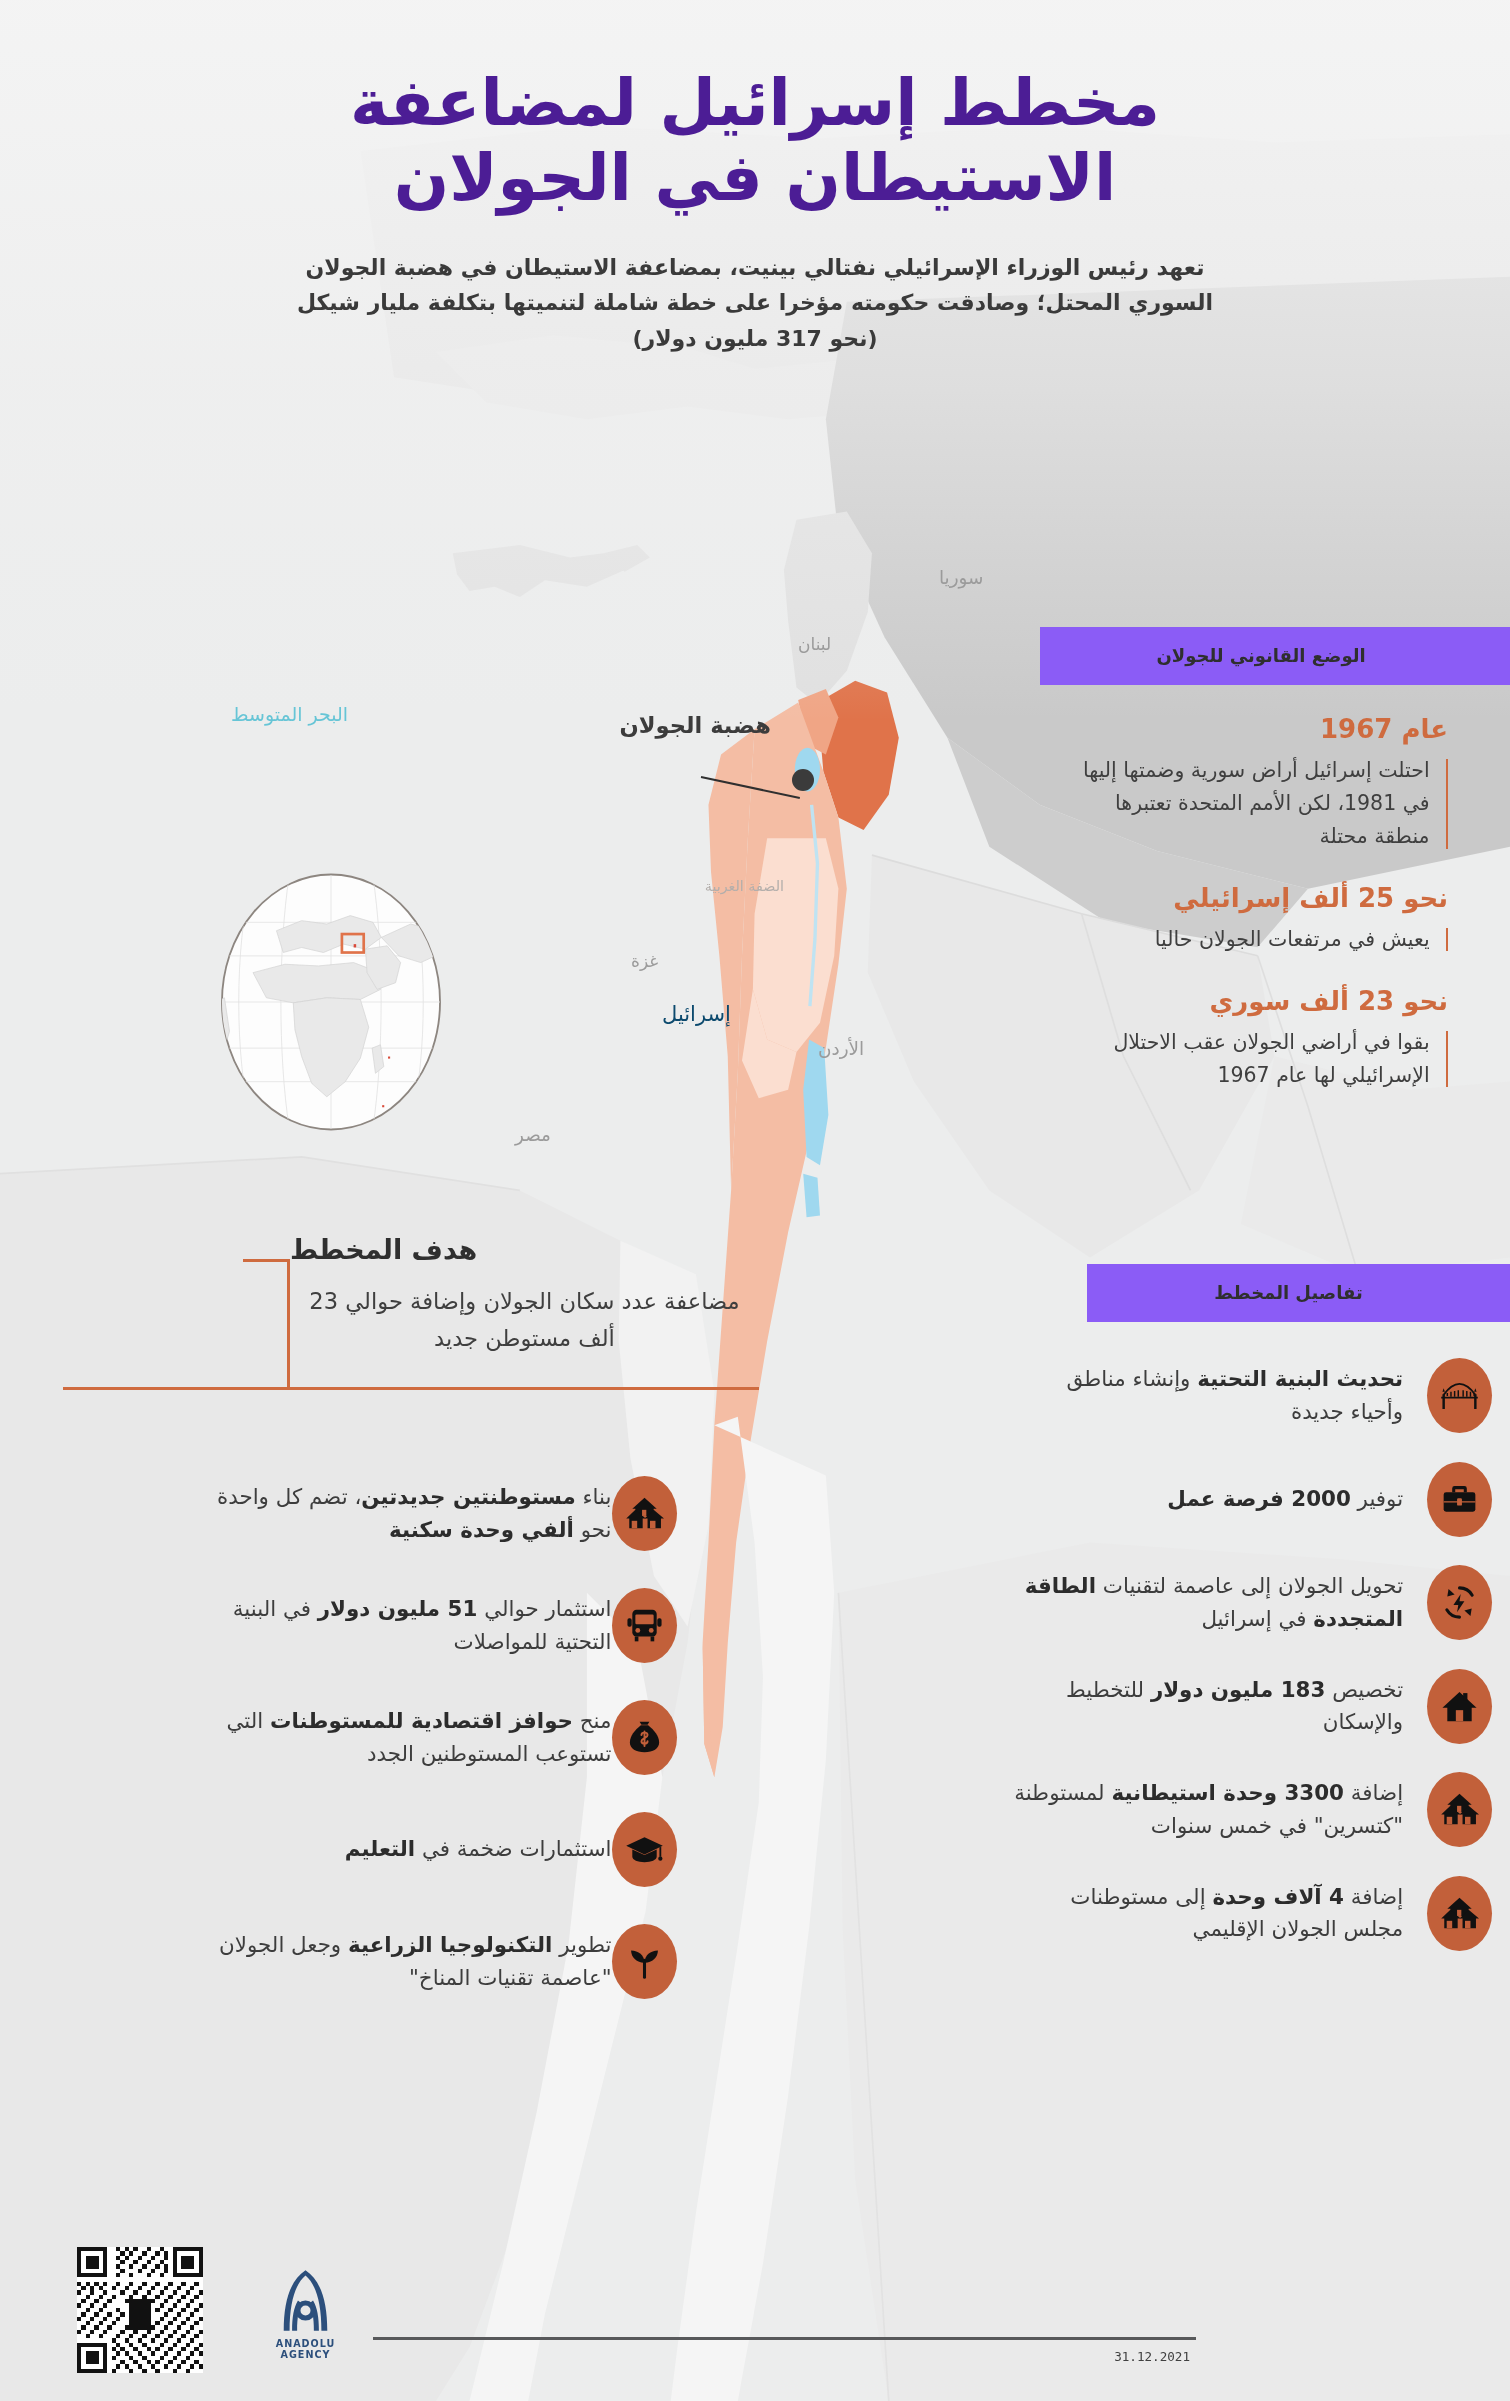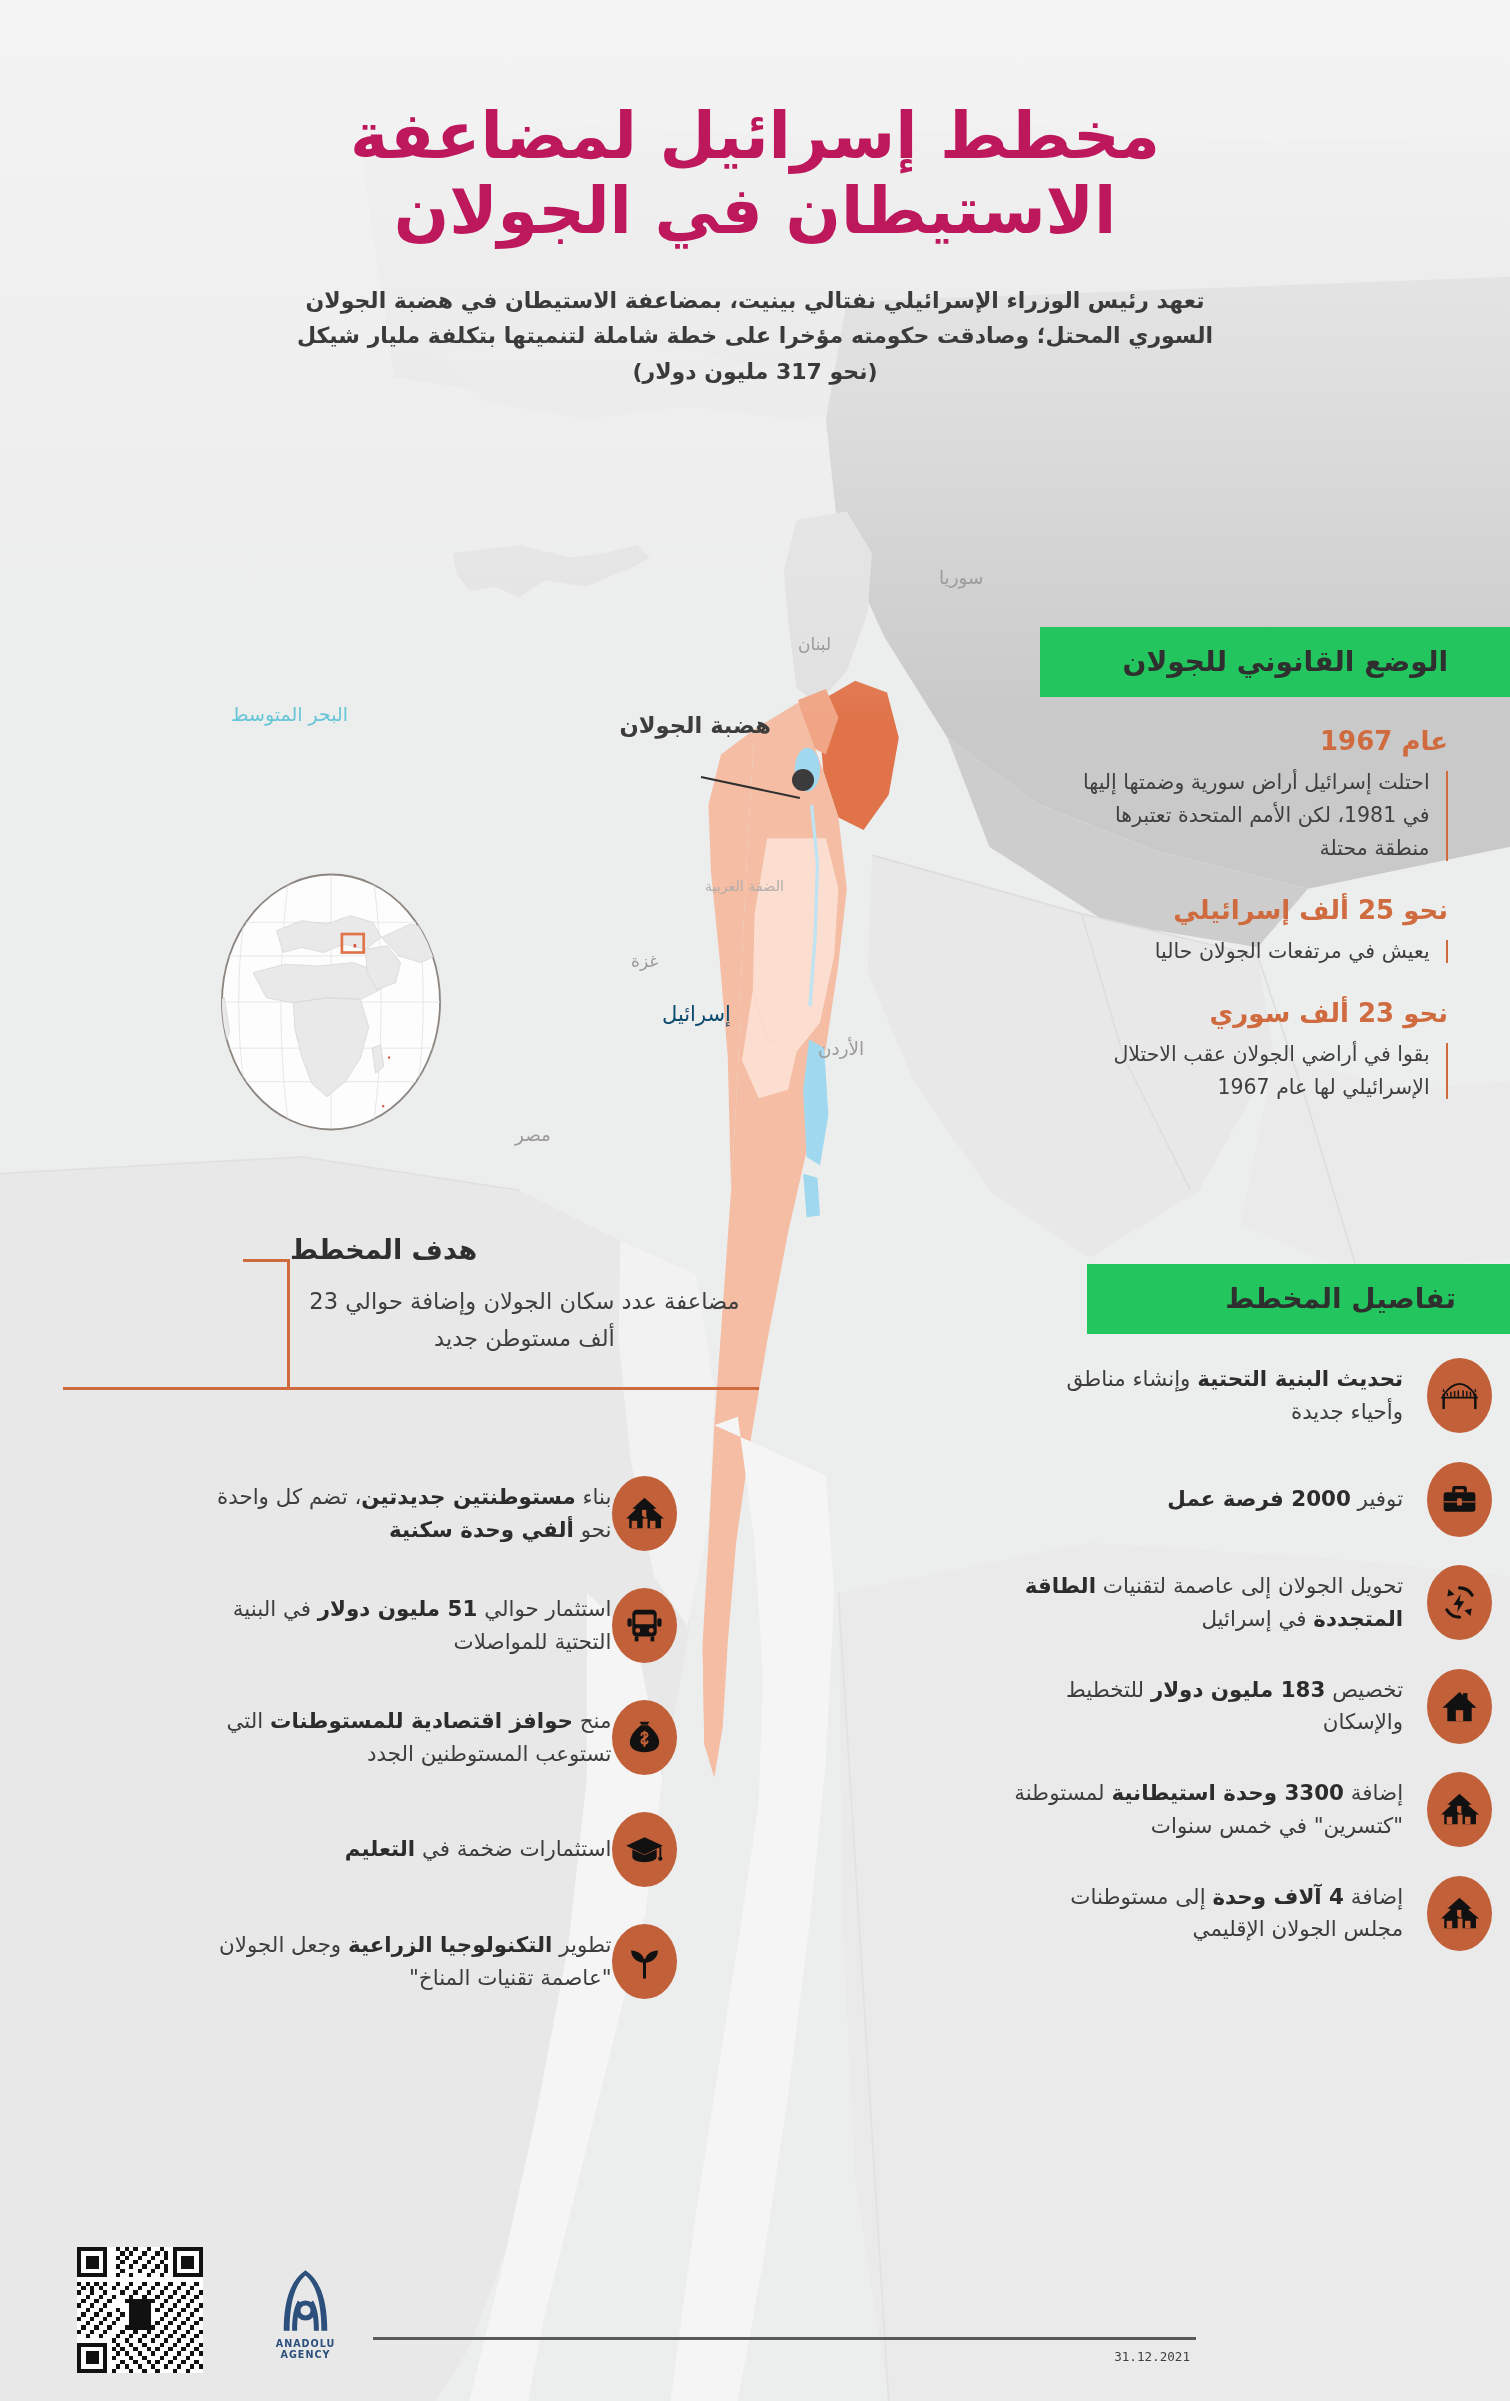--- a/index.html
+++ b/index.html
@@ -22,24 +22,23 @@
     background:linear-gradient(180deg,rgba(244,244,244,.95) 0%,rgba(240,240,240,.55) 16%,rgba(238,238,238,0) 30%);
   }
 
   
   #header { position:absolute; top:0; left:0; width:1510px; z-index:6; }
   #title {
     text-align:center;
     font-size:65px;
     line-height:1.16;
     font-weight:bold;
-    color:#be185d;
+    color:#4c1d95;
     padding:65px 252px 0 252px;
     letter-spacing:-0.4px;
-    margin-top:33px;
   }
   #subtitle {
     margin:34px 277px 0 277px;
     text-align:center;
     font-size:22px;
     line-height:1.62;
     font-weight:bold;
     color:#3a3a3a;
   }
 
@@ -52,26 +51,26 @@
   
   #golan-dot { position:absolute; z-index:5; width:22px; height:22px; border-radius:50%; background:#3b3b3b; }
   #golan-line { position:absolute; z-index:5; height:2.1px; background:#2f2f2f; transform-origin:left center; }
 
   
   #globe { position:absolute; z-index:4; }
 
   
   #legal { position:absolute; right:0px; top:627px; width:470px; z-index:6; }
   .banner {
-    background:#22c55e;
+    background:#8b5cf6;
     color:#2f2f2f;
-    font-size:28px;
+    font-size:18px;
     font-weight:bold;
     padding:17.6px 62px 19px 34px;
-    text-align:right;
+    text-align:center;
   }
   .legal-item { padding:28.5px 62px 0 40px; text-align:right; }
   .legal-head {
     color:#cf6b3f; font-weight:bold; font-size:26px; line-height:1.25; margin-bottom:8.4px;
   }
   .legal-body {
     position:relative; font-size:20.5px; line-height:1.62; color:#3f3f3f;
     padding-right:18.4px;
   }
   .legal-body::after{

